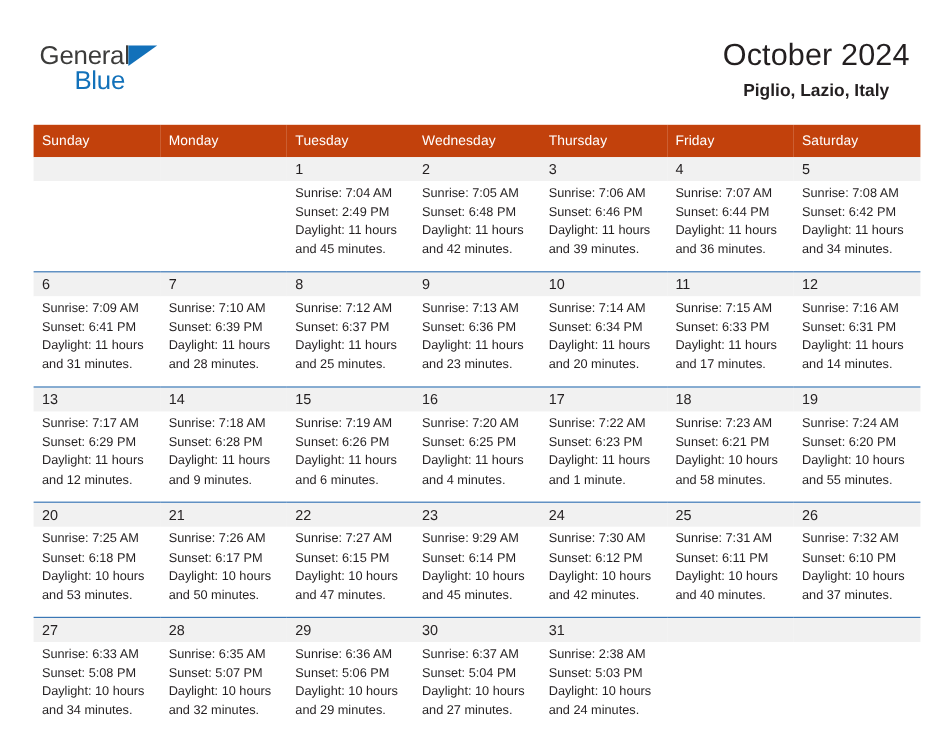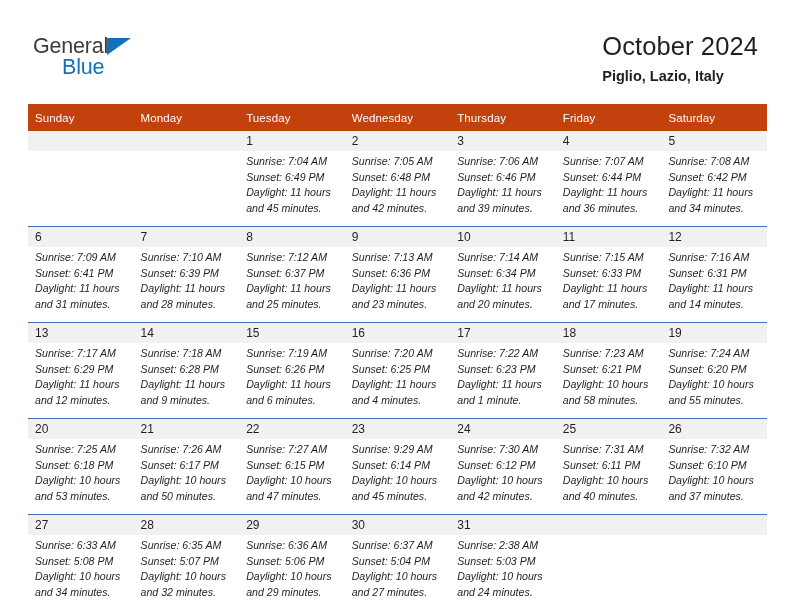--- a/index.html
+++ b/index.html
@@ -65,21 +65,21 @@
     left: 29px;
     top: 21px;
     font-size: 21.5px;
     color: #1271ba;
     letter-spacing: -0.2px;
   }
   .title-block {
     position: absolute;
     right: 34px;
     top: 32px;
-    text-align: left;
+    text-align: center;
     margin-left: 48px;
   }
   .cal-title {
     font-size: 25.5px;
     color: #231f20;
     font-weight: normal;
     line-height: 1.15;
     letter-spacing: 0.1px;
   }
   .cal-subtitle {
@@ -132,21 +132,20 @@
 
   tr.detail-row td {
     background: #ffffff;
     font-size: 10.6px;
     color: #231f20;
     text-align: left;
     padding: 3px 5px 0 7px;
     vertical-align: top;
     line-height: 1.47;
     height: 72px;
-    font-style: italic;
   }
   tr.detail-row.last td {
     height: 76px;
   }
   .line { display: block; white-space: nowrap; }
   td.empty { font-size: 0; }
 </style>
 </head>
 <body>
 
@@ -199,21 +198,21 @@
           <td>2</td>
           <td>3</td>
           <td>4</td>
           <td>5</td>
         </tr>
         <tr class="detail-row">
           <td class="empty"></td>
           <td class="empty"></td>
           <td>
             <span class="line">Sunrise: 7:04 AM</span>
-            <span class="line">Sunset: 6:49 PM</span>
+            <span class="line">Sunset: 2:49 PM</span>
             <span class="line">Daylight: 11 hours</span>
             <span class="line">and 45 minutes.</span>
           </td>
           <td>
             <span class="line">Sunrise: 7:05 AM</span>
             <span class="line">Sunset: 6:48 PM</span>
             <span class="line">Daylight: 11 hours</span>
             <span class="line">and 42 minutes.</span>
           </td>
           <td>

